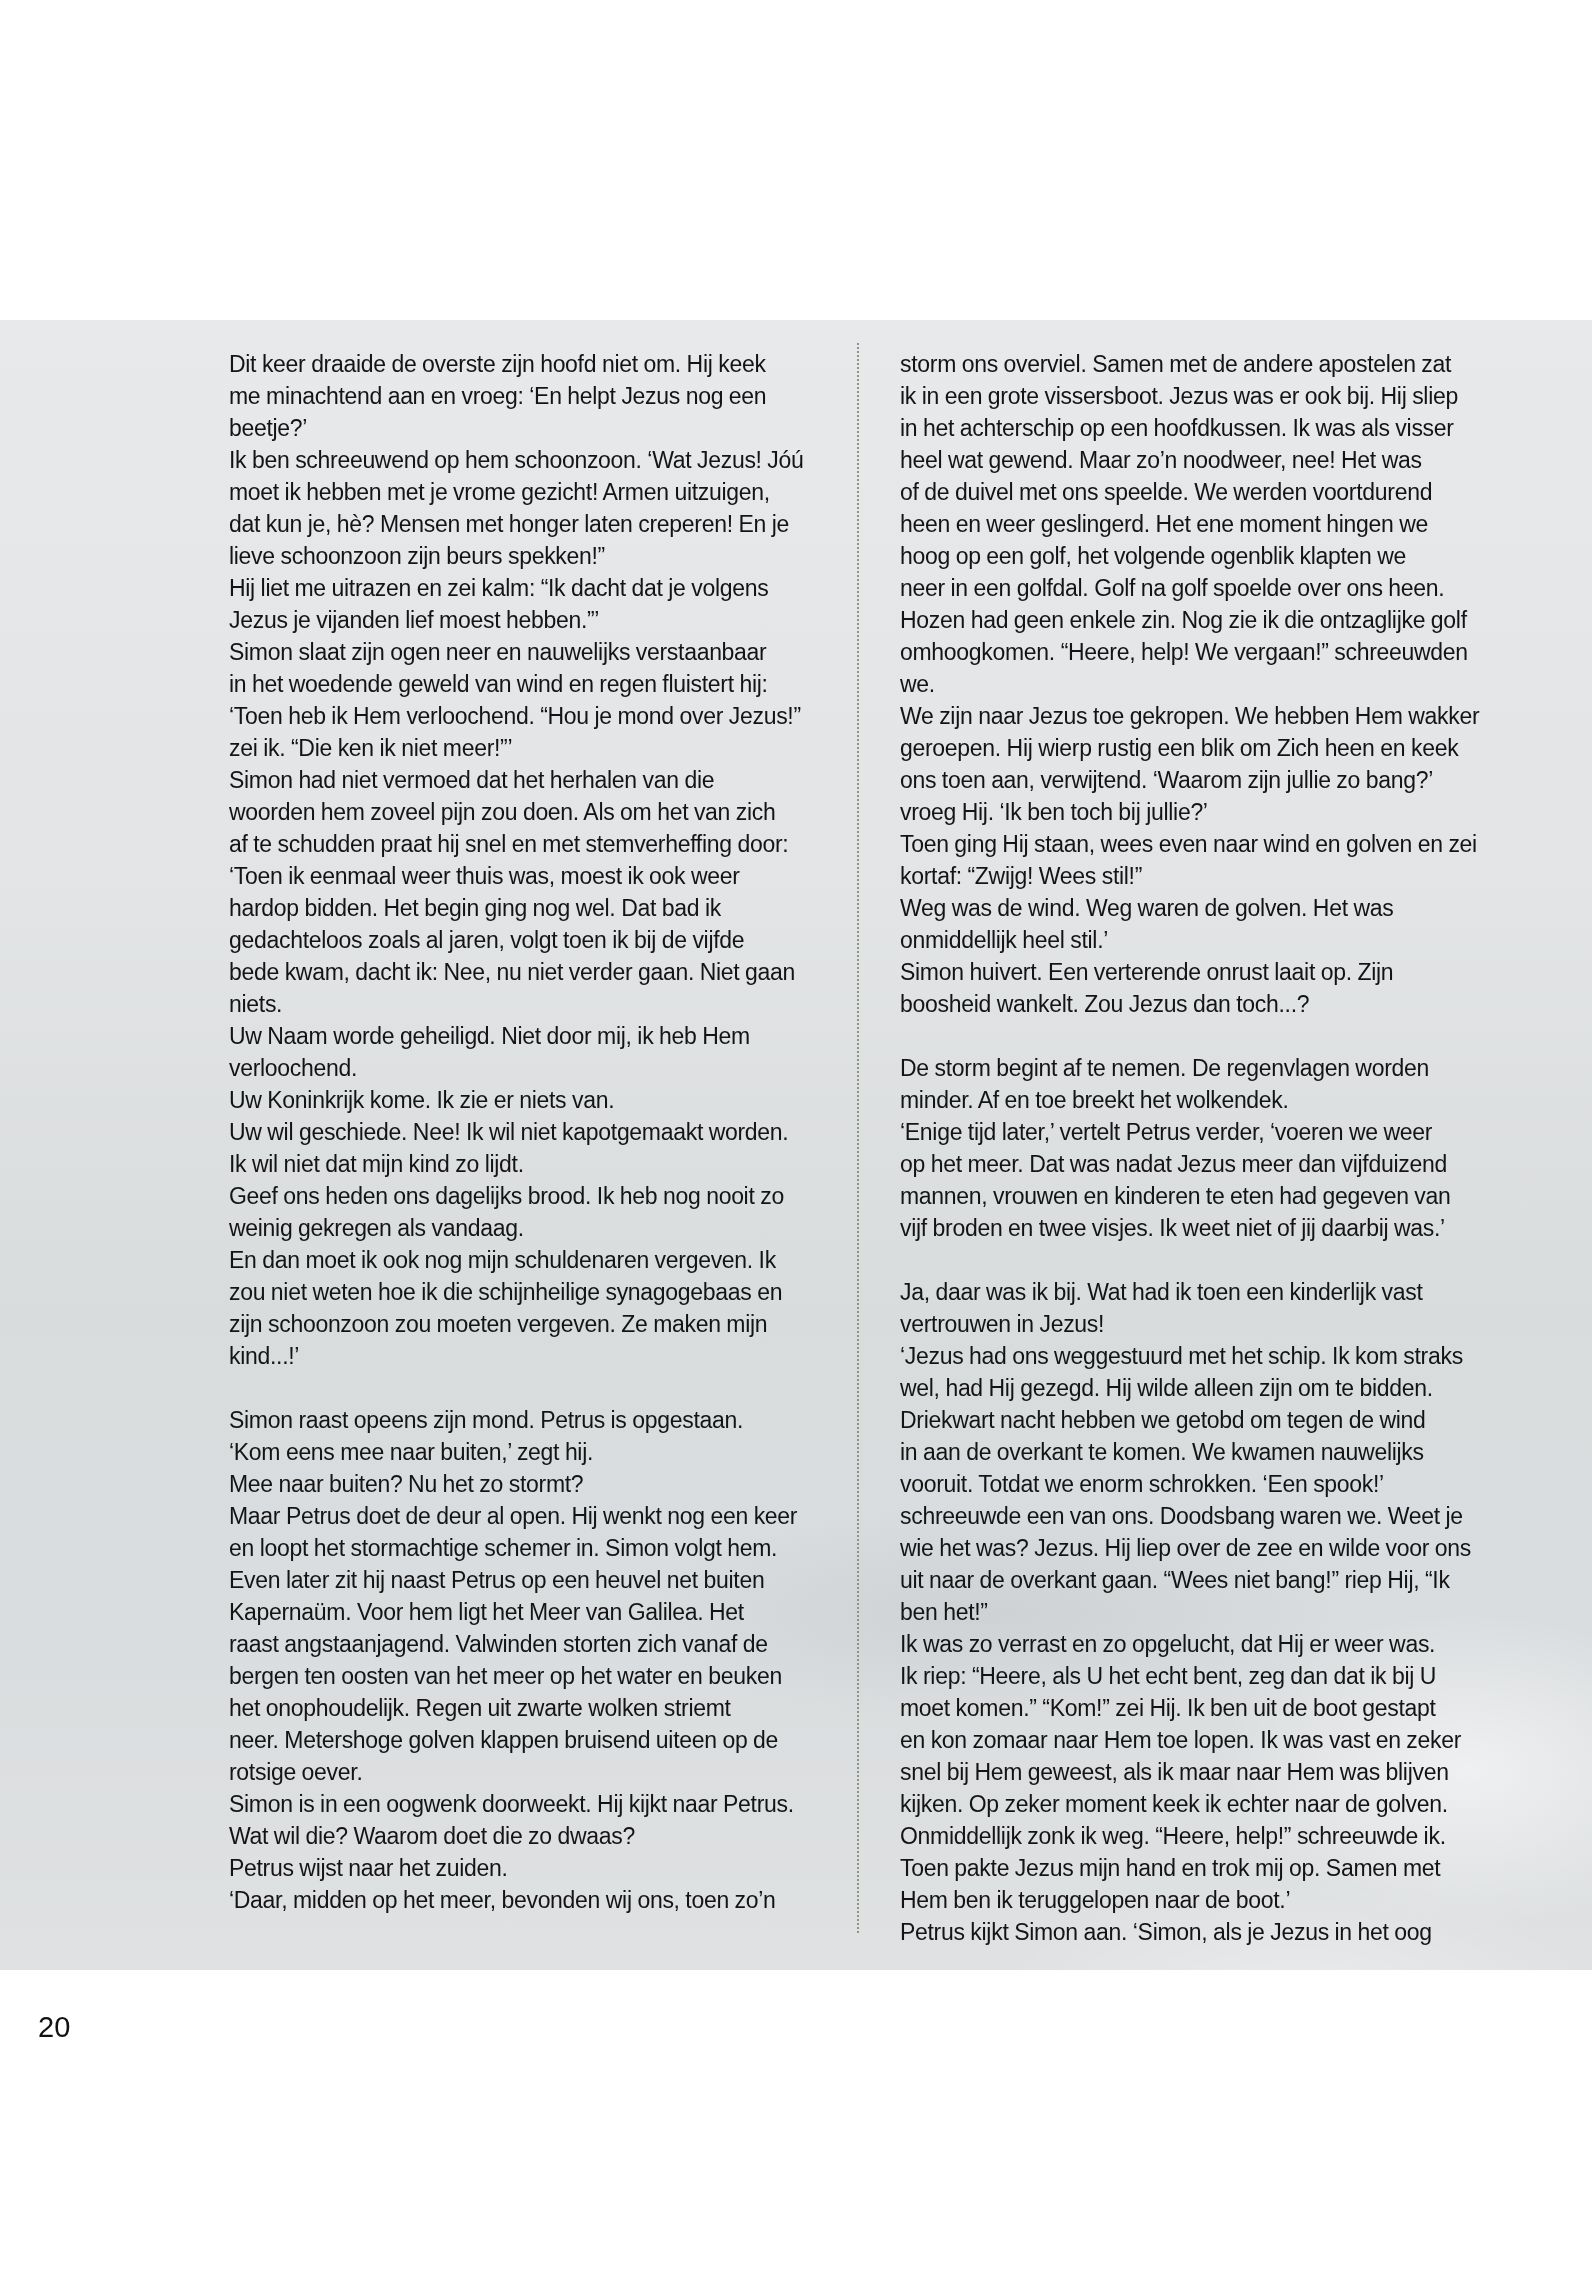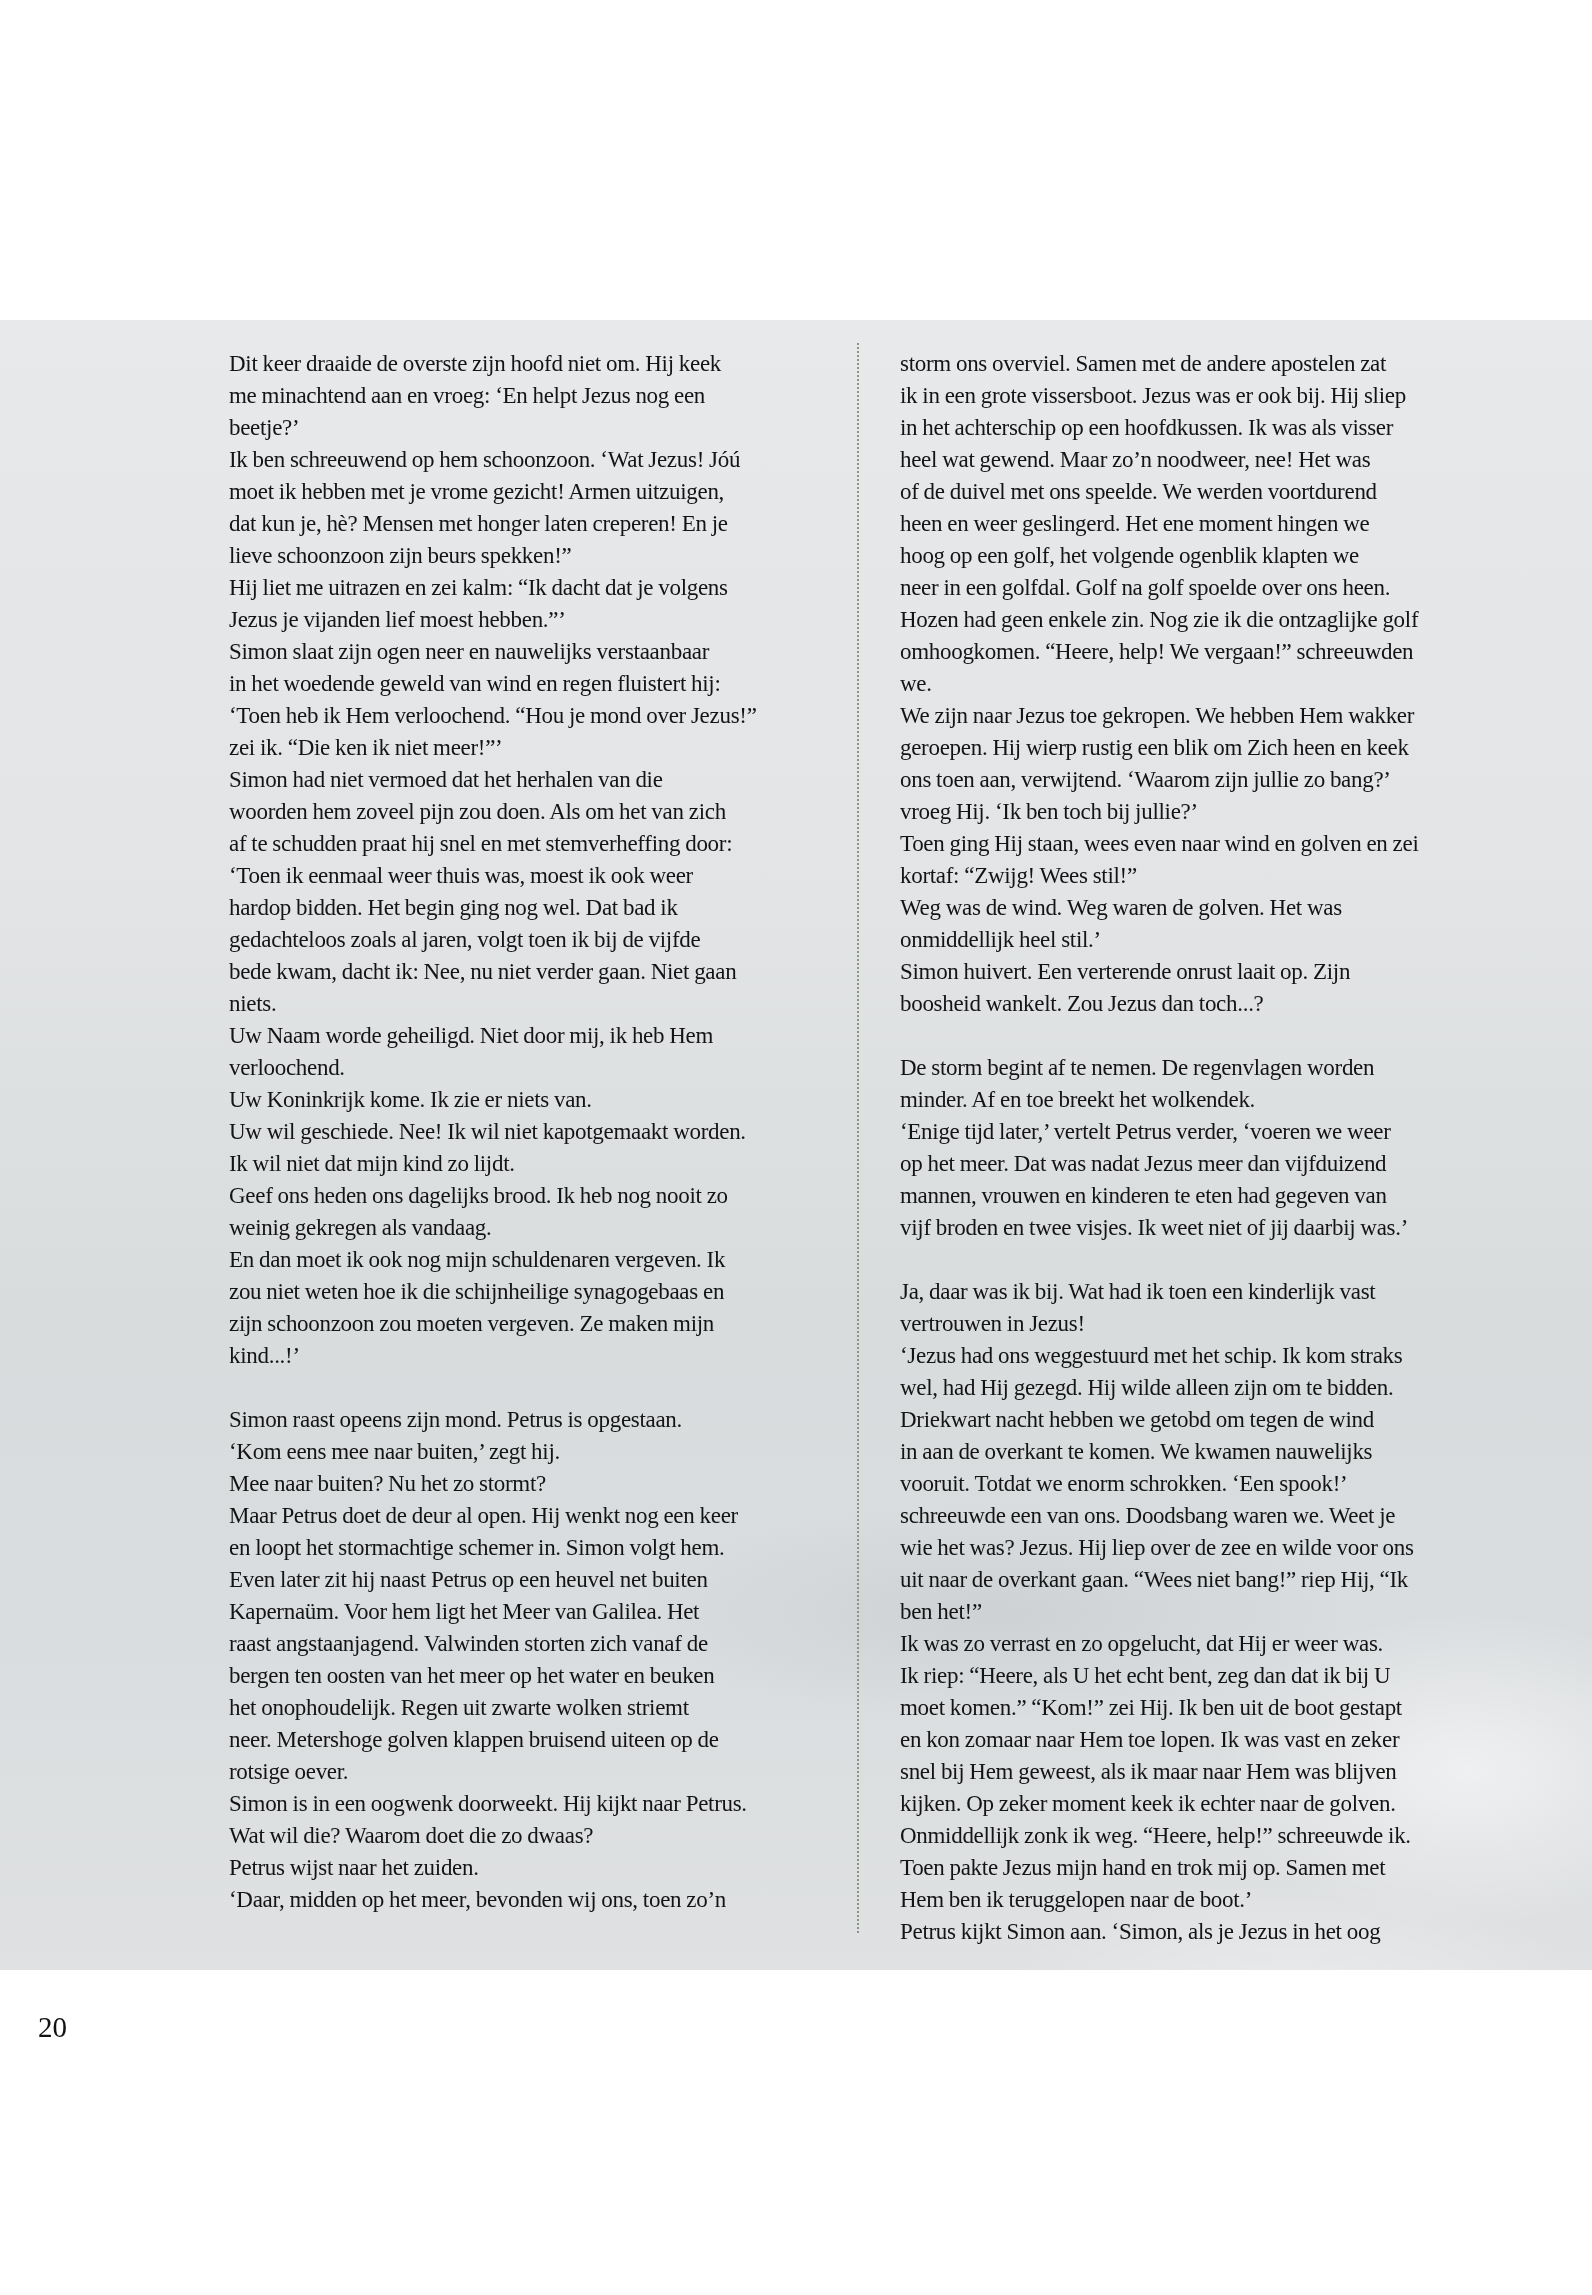--- a/index.html
+++ b/index.html
@@ -25,38 +25,37 @@
       linear-gradient(180deg, #e7e9ea 0%, #e2e4e5 35%, #d9dcdd 60%, #dadddf 80%, #dfe1e2 100%);
   }
   .col {
     position: absolute;
     top: 348px;
     font-size: 23px;
     line-height: 32px;
     color: #141414;
     letter-spacing: -0.3px;
     word-spacing: -0.4px;
-    font-family: Liberation Serif, serif;
   }
   .col-left { left: 229px; width: 604px; }
   .col-right { left: 900px; width: 604px; }
   .line { display: block; white-space: nowrap; height: 32px; }
   .divider {
     position: absolute;
     left: 857px;
     top: 343px;
     height: 1590px;
     width: 0;
     border-left: 2.6px dotted #8c957e;
   }
   .page-number {
     position: absolute;
     left: 38px;
     top: 2011px;
-    font-family: Liberation Serif, serif;
+    font-family: Liberation Sans, sans-serif;
     font-size: 29px;
     color: #111111;
   }
 </style>
 </head>
 <body>
 
 <div class="panel"></div>
 
 <div class="col col-left">

